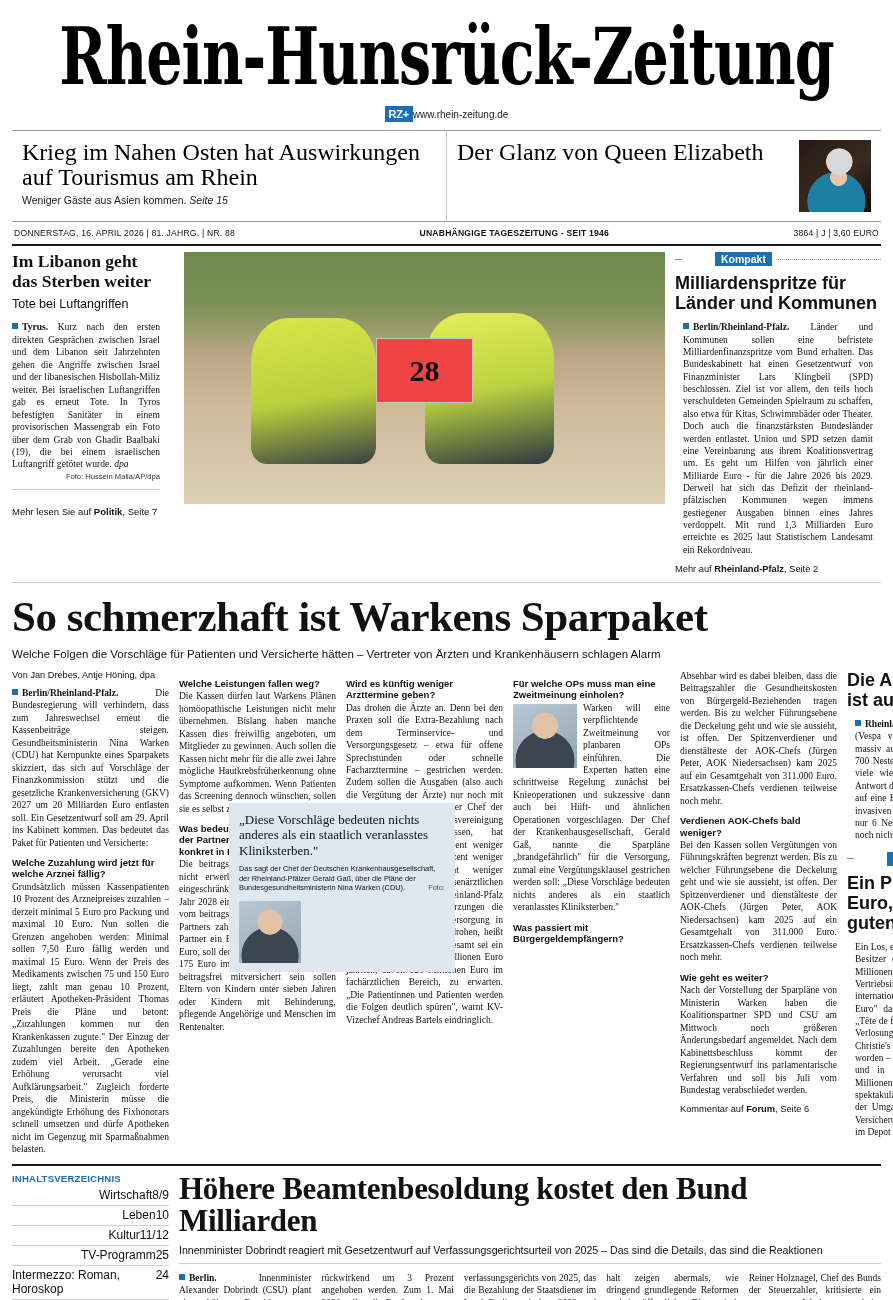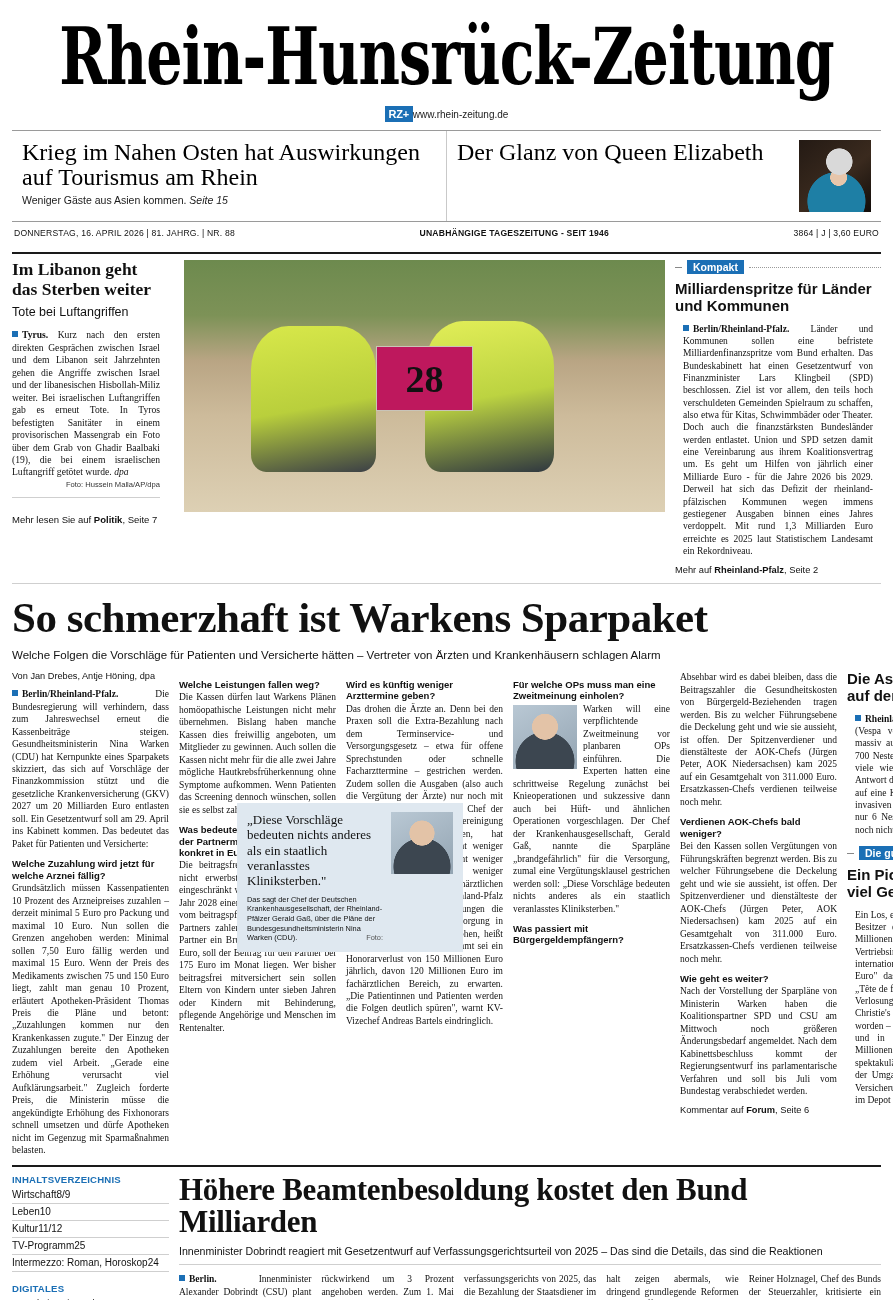--- a/index.html
+++ b/index.html
@@ -44,21 +44,21 @@
   .teaser-txt { flex:1; min-width:0; }
   .teaser-head {
     font-family:"Liberation Serif", serif;
     font-size:24px; line-height:1.04; font-weight:400; color:#000;
   }
   .teaser-dek { font-size:10.5px; line-height:1.3; margin-top:4px; color:#1a1a1a; }
   .teaser-dek i { font-style:italic; }
 
   
   .datebar { display:flex; align-items:flex-start; justify-content:space-between;
-    font-size:8.6px; letter-spacing:0.2px; padding:6px 2px 14px 2px; color:#111;
+    font-size:8.6px; letter-spacing:0.2px; padding:6px 2px 6px 2px; color:#111;
     font-stretch:condensed;}
   .datebar .mid { font-weight:700; }
   .thick-rule { border-top:2px solid #1a1a1a; }
 
   
   .topsec { display:flex; margin-top:6px; gap:10px; }
   .topleft { width:655px; display:flex; gap:24px; }
   .libanon { width:148px; flex:0 0 148px; }
   .libanon h2 { font-family:"Liberation Serif", serif; font-size:17.5px; line-height:1.12; margin:0; font-weight:700; }
   .libanon .sub { font-size:12.5px; margin-top:6px; font-weight:400; color:#111; }
@@ -66,23 +66,23 @@
   .sq { display:inline-block; width:6px; height:6px; background:#1b6fb5; margin-right:4px; vertical-align:1px; }
   .credit { font-size:7.6px; text-align:right; color:#333; margin-top:1px; }
   .morelink { font-size:9.5px; margin-top:10px; padding-top:6px; }
   .morelink b { font-weight:700; }
 
   .photo { flex:1; height:252px; position:relative; overflow:hidden; }
 
   .kompakt { width:206px; flex:0 0 206px; }
   .kflag { display:flex; align-items:center; gap:5px; }
   .kflag .dash { width:7px; border-top:1px solid #888; }
-  .kflag .tag { background:#1b6fb5; color:#fff; font-size:10.5px; font-weight:700; padding:1px 6px; }
+  .kflag .tag { background:#1b6fb5; color:#fff; font-size:10.5px; font-weight:700; padding:1px 6px;margin-left:28px; }
   .kflag .fill { flex:1; border-top:1px dotted #9a9a9a; }
-  .kompakt h3 { font-size:15px; line-height:1.12; margin:7px 0 4px 0; font-weight:700; }
+  .kompakt h3 { font-size:18px; line-height:1.12; margin:7px 0 4px 0; font-weight:700; }
   .kompakt p { font-family:"Liberation Serif", serif; font-size:9.5px; line-height:1.3; text-align:justify; margin:8px; }
   .kompakt .mlink { font-size:9.3px; margin-top:8px; }
 
   
   .mainhead {
     font-family:"Liberation Serif", serif;
     font-size:43px; line-height:1.02; font-weight:700; margin:12px 0 0 0;
     letter-spacing:-0.5px;
   }
   .maindek { font-size:11.5px; margin-top:9px; color:#111; }
@@ -103,21 +103,21 @@
   .qportrait { width:62px; height:62px; flex:0 0 62px; overflow:hidden; }
 
   
   .inlinepic { width:64px; height:64px; float:left; margin:2px 6px 2px 0; overflow:hidden; }
 
   
   .bottomwrap { margin-top:8px; }
   .bottom { display:flex; gap:10px; margin-top:7px; }
   .toc { width:157px; flex:0 0 157px; }
   .toc h4 { color:#1b6fb5; font-size:9.6px; font-weight:700; margin:0 0 2px 0; letter-spacing:0.2px; }
-  .tocrow { display:flex; justify-content:flex-start; font-size:10px; padding:2.5px 0; border-bottom:1px solid #cfcfcf; }
+  .tocrow { display:flex; justify-content:flex-end; font-size:12px; padding:2.5px 0; border-bottom:1px solid #cfcfcf; }
   .toc .grp { margin-top:11px; }
   .linkrow { font-size:9.2px; padding:2.5px 0; border-bottom:1px solid #cfcfcf; }
 
   .bmain { flex:1; }
   .bhead { font-family:"Liberation Serif", serif; font-size:31px; line-height:1.04; font-weight:700; margin:0; letter-spacing:-0.3px; }
   .bdek { font-size:10.6px; margin-top:7px; }
   .bcols { display:flex; gap:10px; margin-top:8px; }
   .bcol { flex:1; }
   .kommentar { font-size:9.3px; margin-top:7px; }
 
@@ -143,23 +143,23 @@
     background: linear-gradient(170deg, #d8e84a 0%, #b9cf3c 55%, #3b3f46 100%);
     border-radius: 30% 30% 12% 12%;
   }
   .ph-lebanon::after {
     content:""; position:absolute; left:50%; top:24%; width:27%; height:60%;
     background: linear-gradient(170deg, #e2ee58 0%, #bcd341 50%, #2f3740 100%);
     border-radius: 30% 30% 12% 12%;
   }
   .sign28 {
     position:absolute; left:40%; top:34%; width:20%; height:26%;
-    background:#be185d; border:1px solid #c9c4b8;
+    background:#ef4444; border:1px solid #c9c4b8;
     display:flex; align-items:center; justify-content:center;
-    font-family:"Liberation Serif", serif; font-size:38px; font-weight:700; color:#111;
+    font-family:"Liberation Serif", serif; font-size:30px; font-weight:700; color:#111;
     z-index:3;
   }
 </style>
 </head>
 <body>
 
 <div class="page">
 
   <div class="masthead">
     <div class="masthead-title">Rhein-Hunsrück-Zeitung</div>
@@ -296,21 +296,21 @@
 
       </div>
       <h3>Ein Picasso für 100 Euro, viel Geld für guten Zweck</h3>
       <p>
         <span>Ein Los, ein Zufallstreffer – und plötzlich ist man Besitzer eines Kunstwerks im Wert von 1,45 Millionen Euro: Ein 58 Jahre alter Vertriebsingenieur aus Paris hat bei der internationalen Tombola „Ein Picasso für 100 Euro" das große Los gezogen. Sein Gewinn: „Tête de femme", ein Porträt von Dora Maar. Die Verlosung fand im Pariser Auktionshaus Christie's statt. 120.000 Lose waren verkauft worden – innerhalb von weniger als vier Monaten und in 152 Ländern. Der Erlös: rund 12 Millionen Euro für die Alzheimer-Forschung. So spektakulär der Gewinn klingt, so kompliziert ist der Umgang damit. Denn aus Sicherheits- und Versicherungsgründen bleibt das Werk zunächst im Depot von Christie's.</span>
         
       </p>
     </div>
   </div>
 
-  <div class="quotebox" style="position:absolute; left:237px; top:795px; width:226px;">
+  <div class="quotebox" style="position:absolute; left:229px; top:795px; width:226px;flex-direction:column;">
     <div class="qt">
       <div class="qtext">„Diese Vorschläge bedeuten nichts anderes als ein staatlich veranlasstes Kliniksterben."</div>
       <div class="qcap">
         <span>Das sagt der Chef der Deutschen Krankenhausgesellschaft, der Rheinland-Pfälzer Gerald Gaß, über die Pläne der Bundesgesundheitsministerin Nina Warken (CDU).</span>
         <span class="qcred">Foto:</span>
       </div>
     </div>
     <div class="qportrait">
         <div class="ph ph-gass"></div>
       </div>

